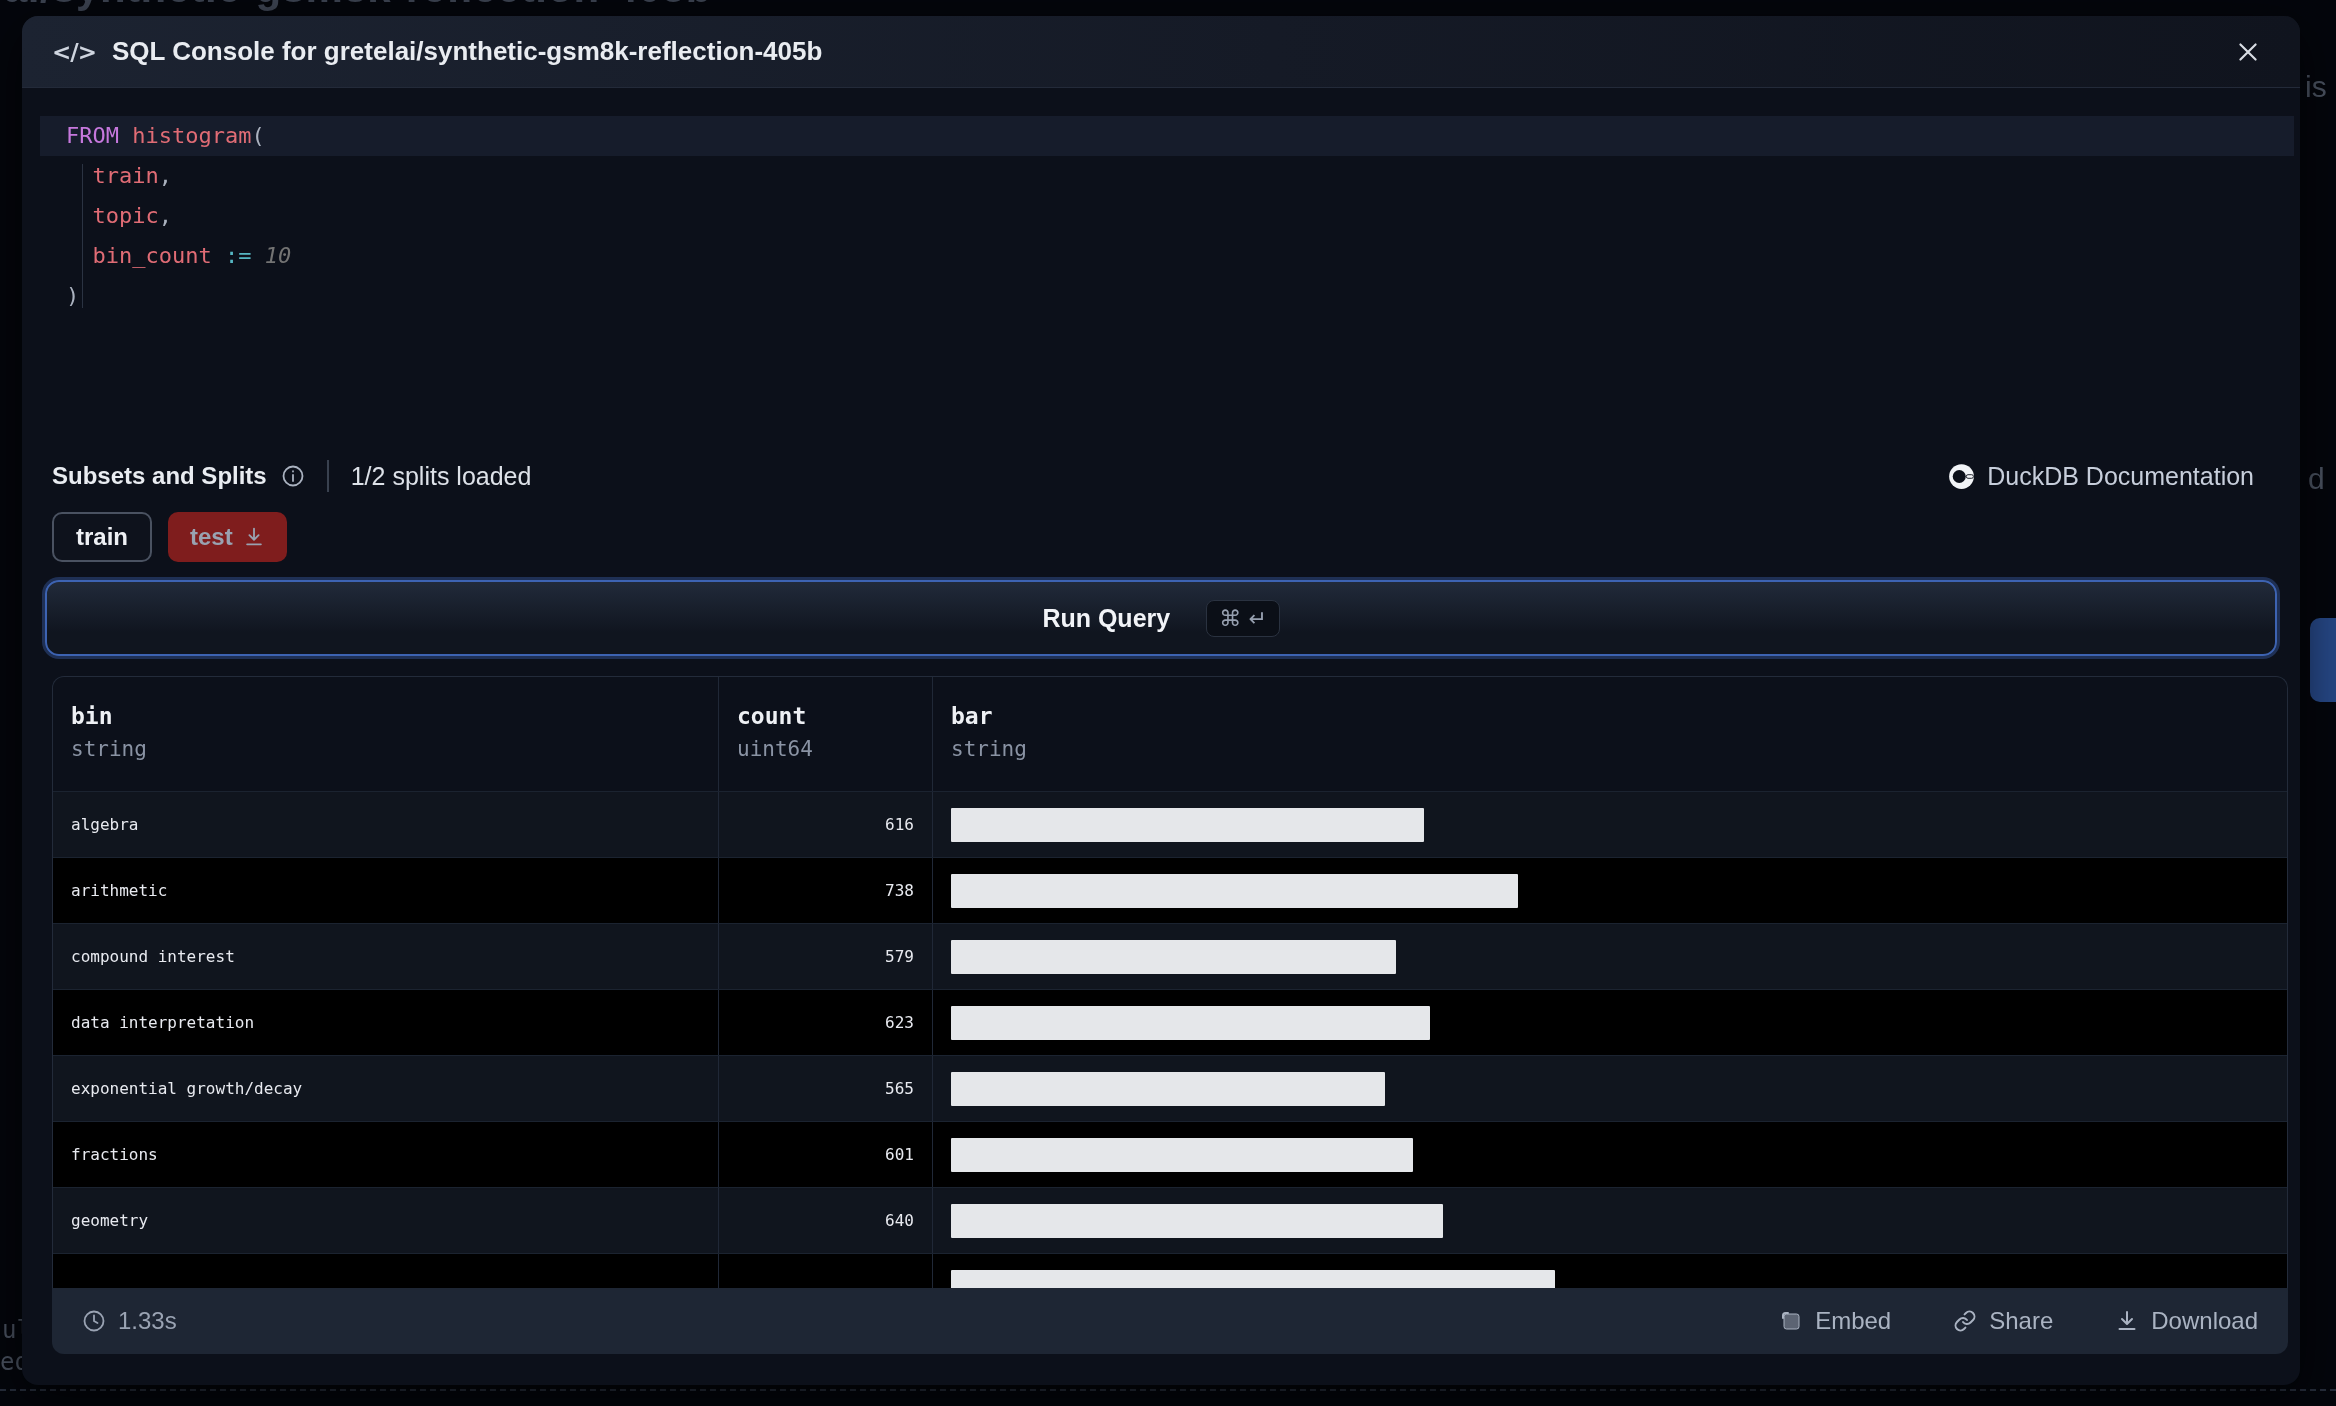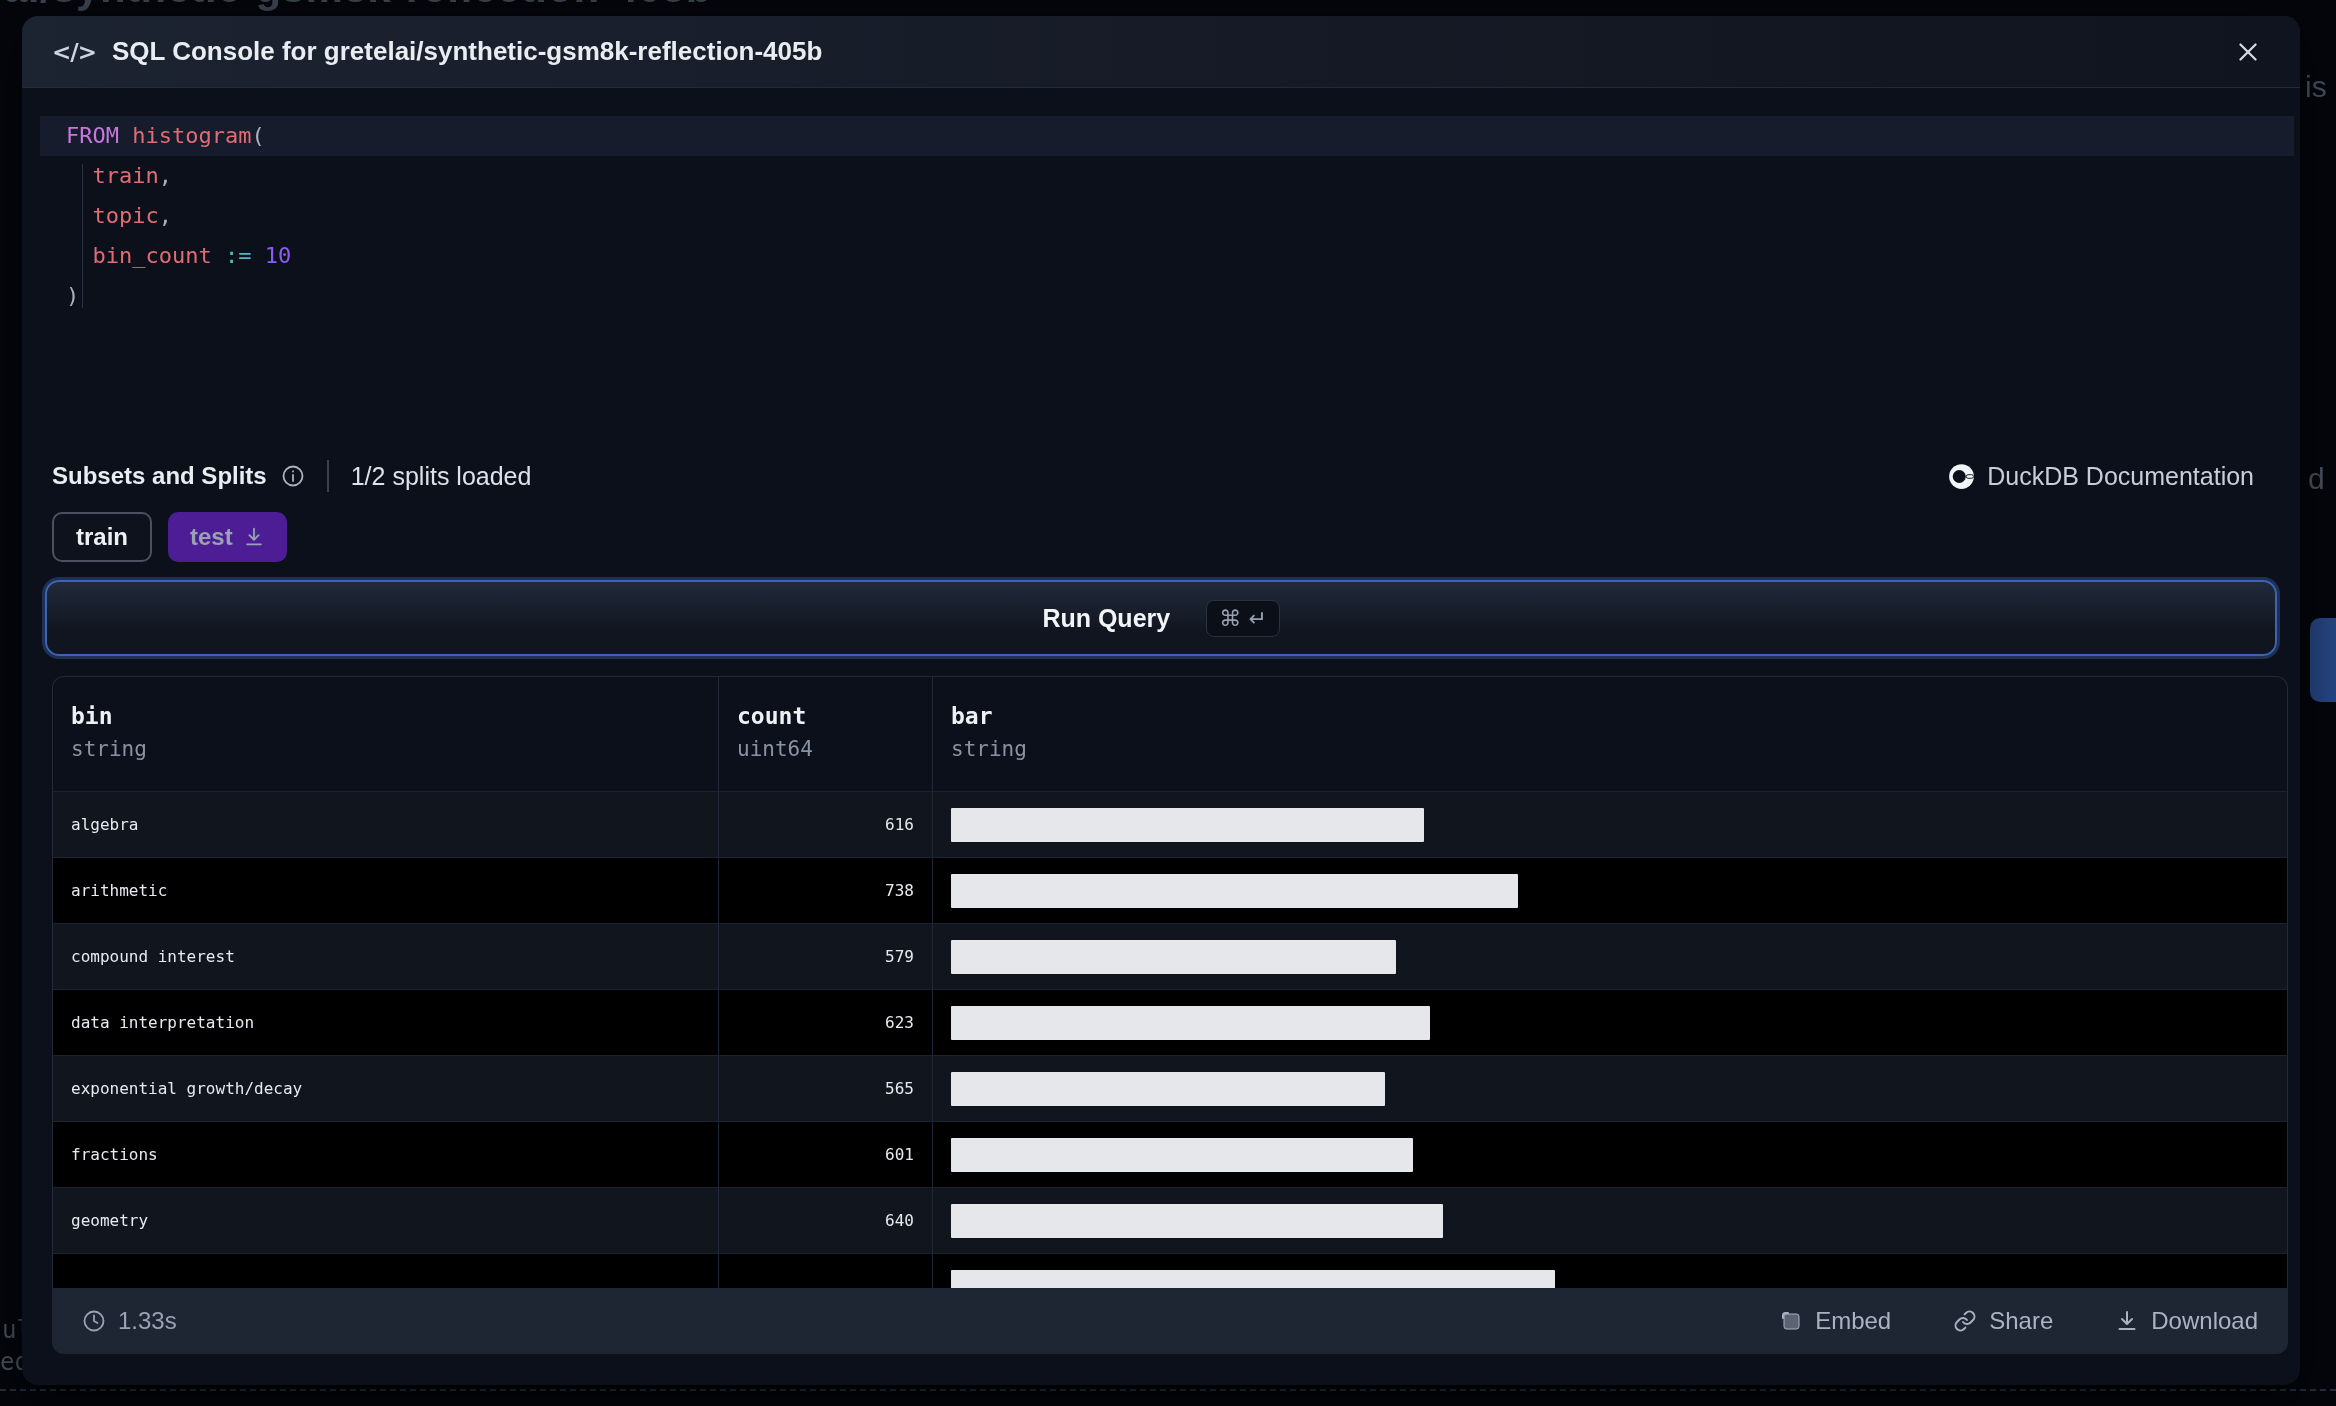--- a/index.html
+++ b/index.html
@@ -73,21 +73,21 @@
   }
   .code-line { height: 40px; line-height: 40px; padding-left: 26px; white-space: pre; }
   .code-line.active { background: #161c2b; }
   .indent-guide {
     position: absolute; left: 42px; top: 48px; width: 1px; height: 144px;
     background: #2b3342;
   }
   .tok-keyword { color: #c678dd; }
   .tok-ident   { color: #e06c75; }
   .tok-op      { color: #56b6c2; }
-  .tok-num     { color: #8b5cf6; }
+  .tok-num     { color: #737373; font-style: italic; }
   .tok-plain   { color: #abb2bf; }
 
   
   .subsets-row {
     position: absolute; left: 30px; right: 46px; top: 436px; height: 48px;
     display: flex; align-items: center;
   }
   .subsets-label { color: #e9ecf1; font-size: 24px; font-weight: 700; }
   .info-icon { margin-left: 14px; display: flex; align-items: center; }
   .info-icon svg { stroke: #aab2c0; }
@@ -100,21 +100,21 @@
 
   
   .splits-row { position: absolute; left: 30px; top: 496px; height: 50px; display: flex; gap: 16px; }
   .split-btn {
     height: 50px; padding: 0 22px; border-radius: 10px;
     font-size: 24px; display: flex; align-items: center; gap: 10px;
     cursor: pointer; border: none; background: none;
     font-family: "Liberation Sans", sans-serif;
   }
   .split-btn.active { border: 2px solid #4a5261; color: #eef0f4; font-weight: 700; background: #0e121c; }
-  .split-btn.inactive { background: #4c1d95; color: #99a2b1; font-weight: 600; }
+  .split-btn.inactive { background: #7f1d1d; color: #99a2b1; font-weight: 600; }
   .split-btn svg { stroke: #99a2b1; }
 
   
   .run-query {
     position: absolute; left: 23px; top: 564px; width: 2232px; height: 76px;
     border-radius: 14px;
     border: 2px solid #3d63b2;
     box-shadow: 0 0 0 3px rgba(59,97,176,.4);
     background: linear-gradient(180deg, #212a3a 0%, #10151f 70%);
     display: flex; align-items: center; justify-content: center; gap: 36px;

